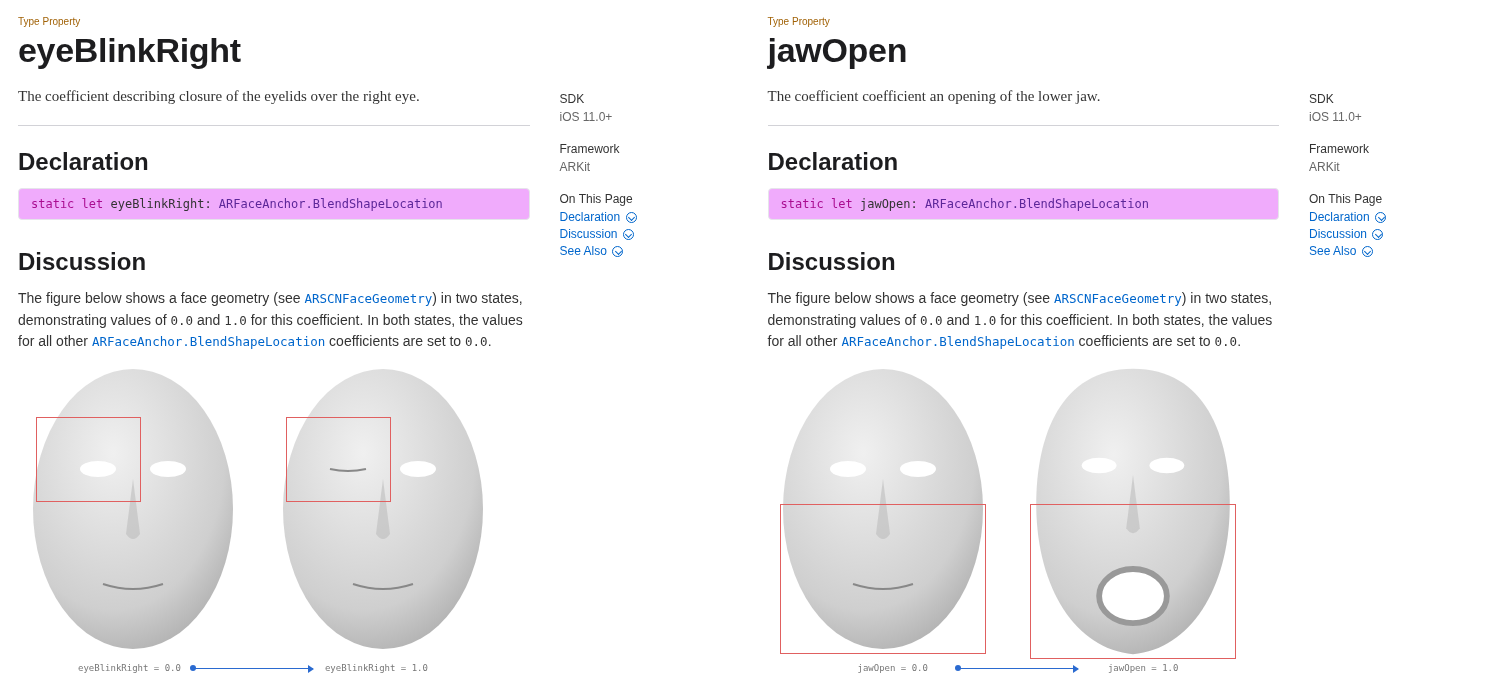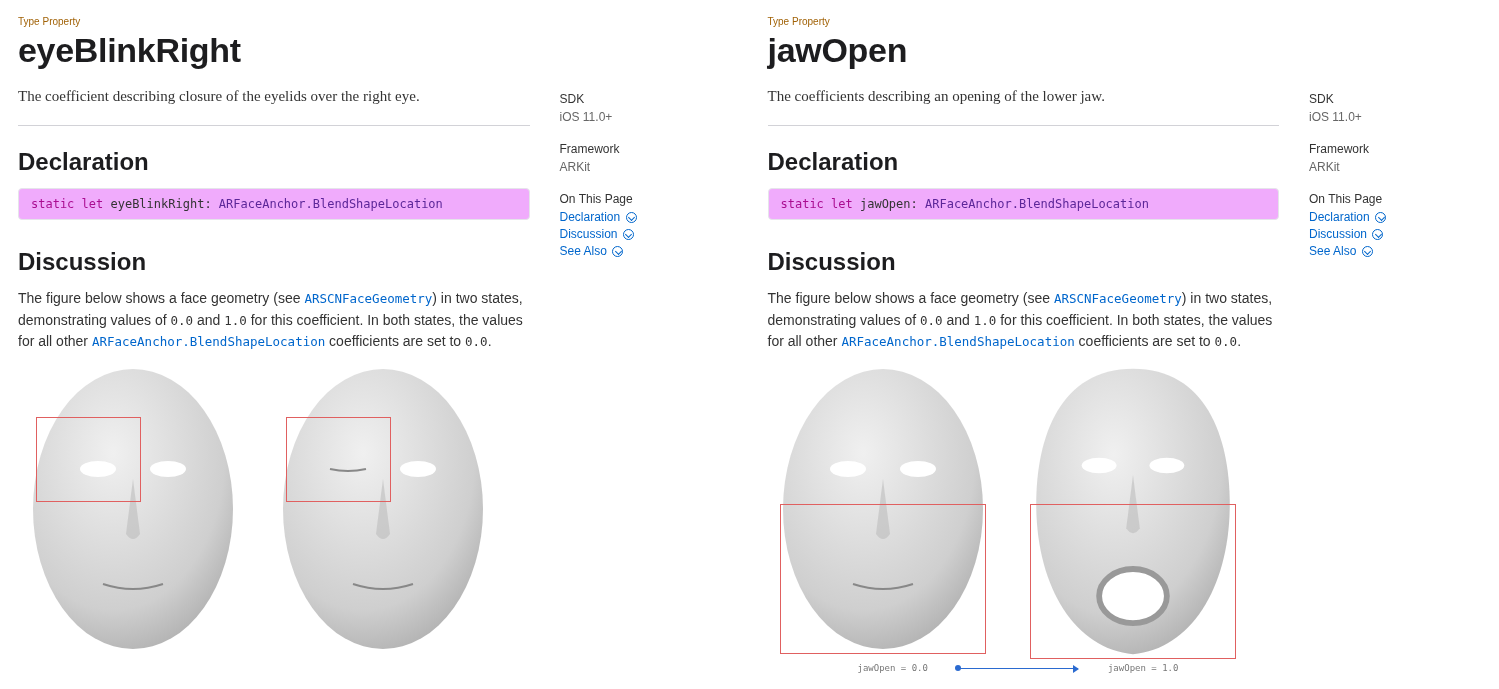--- a/index.html
+++ b/index.html
@@ -151,41 +151,46 @@
 
               <path d="M62 110 Q80 114 98 110" stroke="#888" stroke-width="2" fill="none"></path>
 
               <ellipse cx="150" cy="110" rx="18" ry="8" fill="#fff"></ellipse>
               <path d="M115 120 L108 175 Q115 185 122 175 Z" fill="#bcbcbc" opacity="0.6"></path>
               <path d="M85 225 Q115 235 145 225" stroke="#888" stroke-width="2" fill="none"></path>
             </svg>
             <div class="hlbox" style="left:18px; top:58px; width:105px; height:85px;"></div>
           </div>
         </div>
+        <div class="caption-row">
+          <span>eyeBlinkRight = 0.0</span>
+          <span class="arrow"></span>
+          <span>eyeBlinkRight = 1.0</span>
+        </div>
       </div>
 
       <div class="side-col">
         <div class="side-label">SDK</div>
         <div class="side-val">iOS 11.0+</div>
         <div class="side-label">Framework</div>
         <div class="side-val">ARKit</div>
         <div class="side-label">On This Page</div>
         <a href="#" class="side-link"><span>Declaration</span> <span class="chev"></span></a>
         <a href="#" class="side-link"><span>Discussion</span> <span class="chev"></span></a>
         <a href="#" class="side-link"><span>See Also</span> <span class="chev"></span></a>
       </div>
     </div>
   </div>
 
   <div class="page">
     <div class="content-row">
       <div class="main-col">
         <div class="eyebrow">Type Property</div>
         <h1 class="title">jawOpen</h1>
-        <div class="summary">The coefficients describing an opening of the lower jaw.</div>
+        <div class="summary">The coefficient coefficient an opening of the lower jaw.</div>
         <hr class="sep">
 
         <h2 class="section">Declaration</h2>
         <div class="codeblock">
           <span class="kw">static let</span><span> jawOpen: </span><span class="typ">ARFaceAnchor.BlendShapeLocation</span>
         </div>
 
         <h2 class="section">Discussion</h2>
         <p class="disc-text">
           <span>The figure below shows a face geometry (see </span><a href="#" class="mono">ARSCNFaceGeometry</a><span>) in two states, demonstrating values of </span><span class="mono">0.0</span><span> and </span><span class="mono">1.0</span><span> for this coefficient. In both states, the values for all other </span><a href="#" class="mono">ARFaceAnchor.BlendShapeLocation</a><span> coefficients are set to </span><span class="mono">0.0</span><span>.</span>

